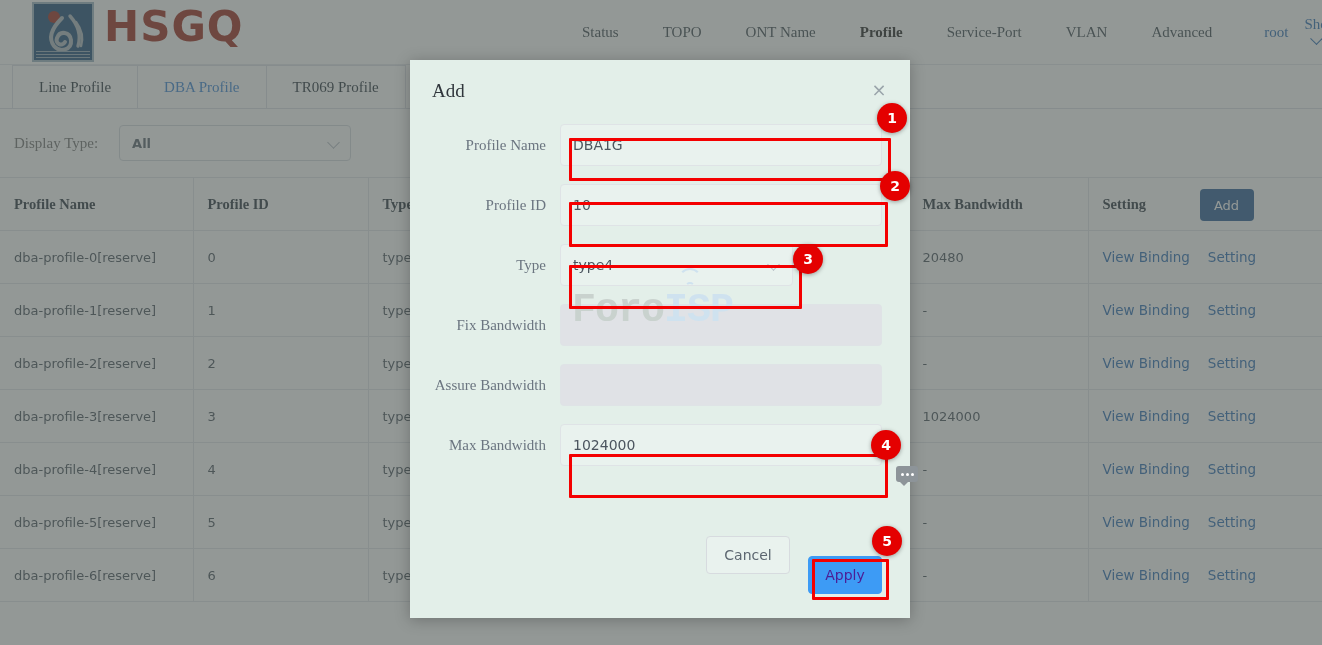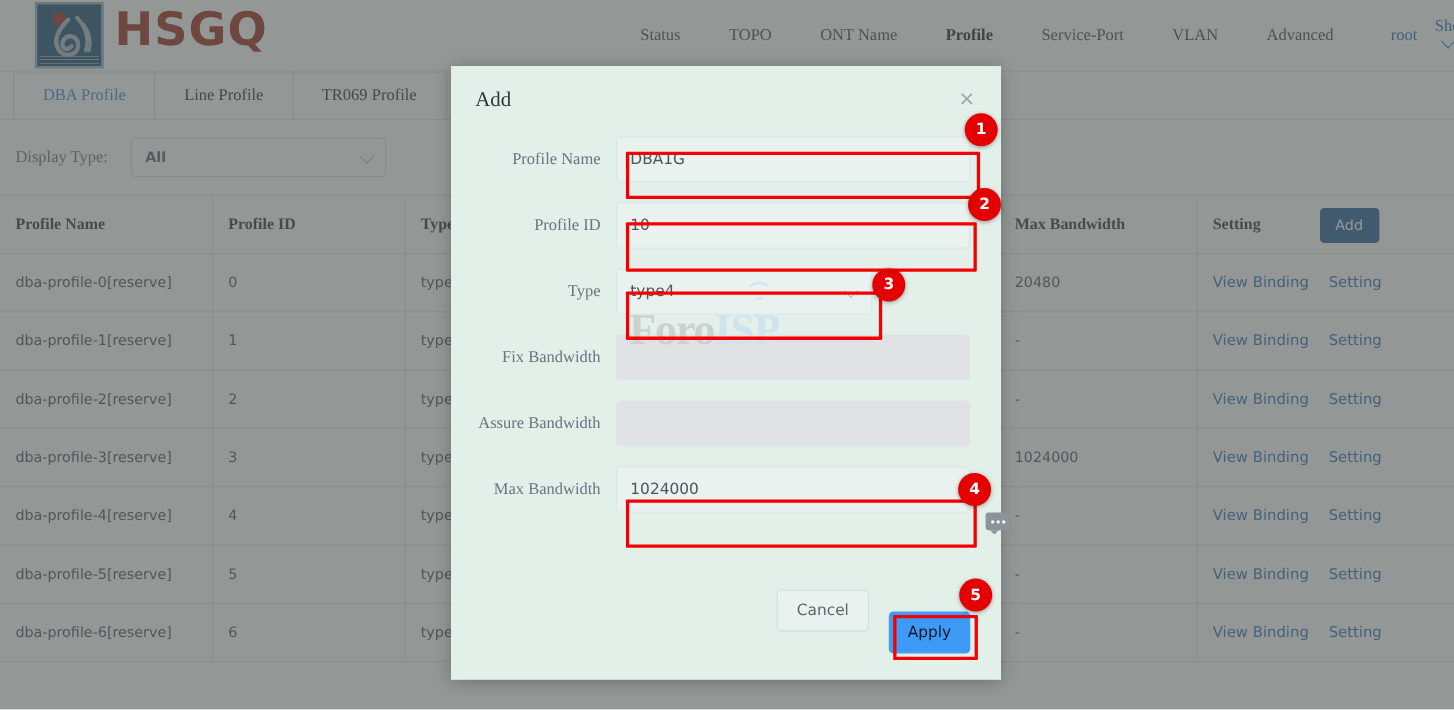--- a/index.html
+++ b/index.html
@@ -280,21 +280,21 @@
   .btn-cancel {
     width: 84px;
     background: #e9f2ee;
     border: 1px solid #d7dbdf;
     color: #5c6670;
   }
   .btn-apply {
     width: 74px;
     background: #3d9bf5;
     border: 1px solid #3d9bf5;
-    color: #0f172a;
+    color: #4c1d95;
     margin-top: 40px;
   }
   .tooltip-dots {
     position: absolute;
     left: 896px; top: 466px;
     width: 22px; height: 16px;
     background: #8d9499;
     border-radius: 3px;
     z-index: 75;
     display: flex; align-items: center; justify-content: center;
@@ -305,24 +305,24 @@
   }
   .tooltip-dots::after {
     content: ""; position: absolute; left: 4px; bottom: -4px;
     border-left: 4px solid transparent; border-right: 4px solid transparent;
     border-top: 4px solid #8d9499;
   }
 
   
   .watermark {
     position: absolute;
-    left: 572px; top: 276px;
+    left: 572px; top: 288px;
     z-index: 62;
     pointer-events: none;
-    font-family: Liberation Serif, serif;
+    font-family: Liberation Mono, monospace;
     font-weight: bold;
     font-size: 40px;
     letter-spacing: -1px;
   }
   .wm-foro { color: #c9d2ce; }
   .wm-isp { color: #cfe2ef; }
   .wm-arc {
     position: absolute; left: 95px; top: -22px;
     width: 46px; height: 26px;
     overflow: hidden;
@@ -368,22 +368,22 @@
         <div class="nav-item">Advanced</div>
         <div class="nav-user">root</div>
         <div class="nav-shortcut">
           <span>Shortcut</span>
           <span class="chev"></span>
         </div>
       </div>
     </div>
 
     <div class="tabbar">
+      <div class="tab">Line Profile</div>
       <div class="tab active">DBA Profile</div>
-      <div class="tab">Line Profile</div>
       <div class="tab">TR069 Profile</div>
     </div>
 
     <div class="filterbar">
       <div class="filter-label">Display Type:</div>
       <div class="select-box">
         <span class="val">All</span>
         <span class="select-caret"></span>
       </div>
     </div>

